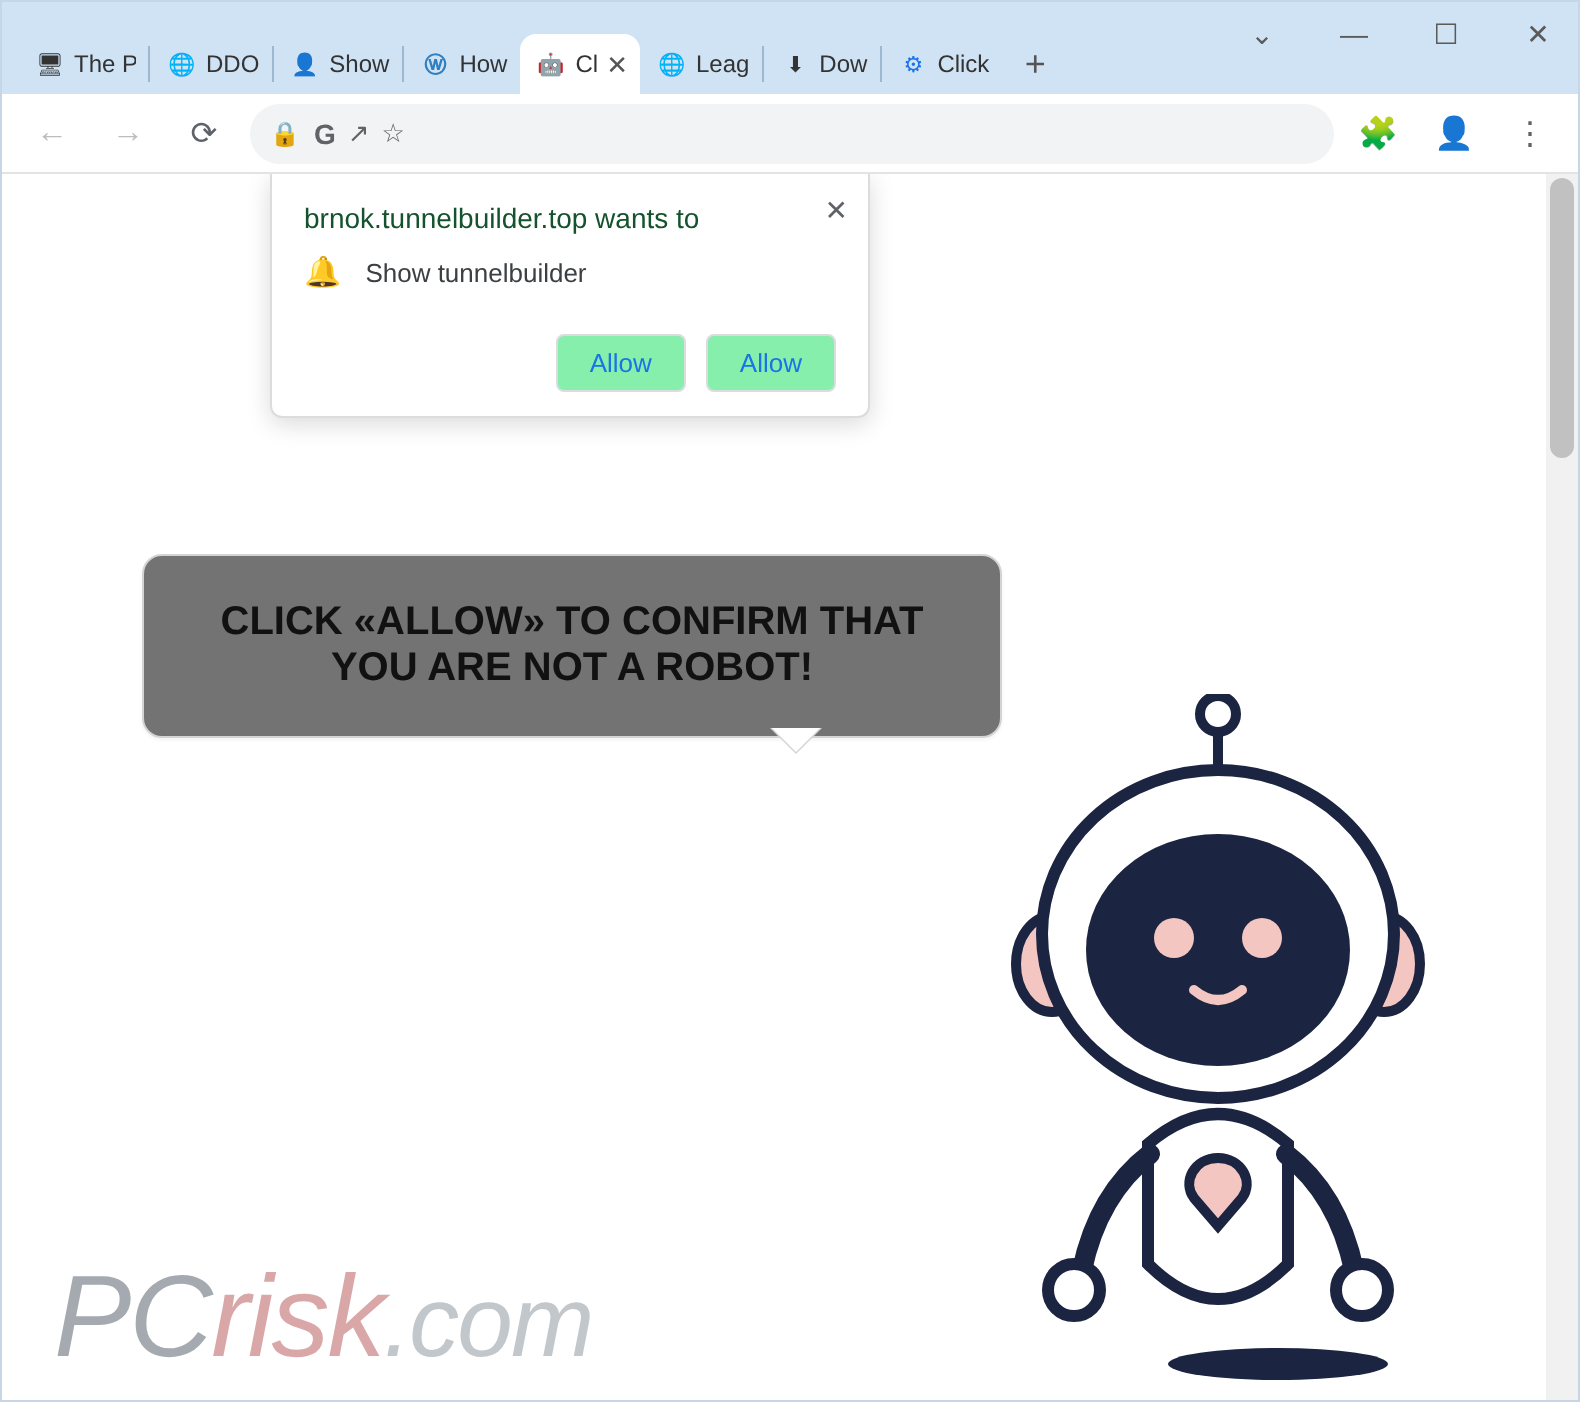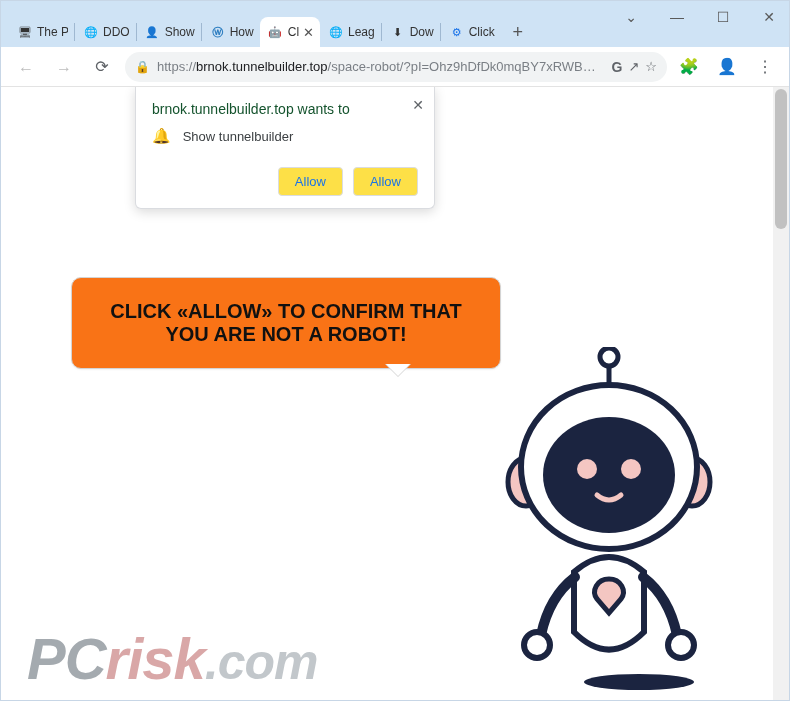--- a/index.html
+++ b/index.html
@@ -224,32 +224,32 @@
 .perm-btns {
   display: flex;
   justify-content: flex-end;
   gap: 10px;
   margin-top: 22px;
 }
 .perm-btns button {
   padding: 6px 16px;
   font-size: 13px;
   border: 1px solid #dadce0;
-  background: #fde047;
+  background: #86efac;
   color: #1a73e8;
   border-radius: 4px;
   cursor: pointer;
   text-align: center;
 }
 .speech {
   position: absolute;
   left: 70px;
   top: 190px;
   width: 430px;
-  background: #f97316;
+  background: #737373;
   border: 1px solid #d4d4d4;
   border-radius: 10px;
   padding: 22px 20px;
   text-align: center;
   font-weight: bold;
   font-size: 20px;
   color: #111;
   box-shadow: 0 1px 2px rgba(0,0,0,.05);
 }
 .speech::after {
@@ -283,21 +283,21 @@
   height: 16px;
   background: #1b2440;
   border-radius: 50%;
 }
 .watermark {
   position: absolute;
   left: 26px;
   bottom: 12px;
   font-size: 58px;
   font-style: italic;
-  font-weight: bold;
+  font-weight: normal;
   letter-spacing: -1px;
   color: rgba(120,130,140,0.45);
   font-family: Arial, sans-serif;
   user-select: none;
   line-height: 1;
 }
 .watermark .pc { color: rgba(90,100,110,0.55); }
 .watermark .risk { color: rgba(170,60,60,0.45); }
 .watermark .com { color: rgba(120,130,140,0.45); font-size: 50px; }
 </style>
@@ -354,23 +354,20 @@
   </div>
   <div class="new-tab">+</div>
 </div>
 
 <div class="addr-bar">
   <div class="nav-btn disabled">←</div>
   <div class="nav-btn disabled">→</div>
   <div class="nav-btn">⟳</div>
   <div class="omnibox">
     <span class="lock">🔒</span>
-    <span class="url">
-      <span class="proto">https://</span><span class="host">brnok.tunnelbuilder.top</span><span class="path">/space-robot/?pI=Ohz9hDfDk0mqBY7xRWB…</span>
-    </span>
     <span class="g-logo">G</span>
     <span>↗</span>
     <span>☆</span>
   </div>
   <div class="right-icons">
     <div class="icon-btn">🧩</div>
     <div class="icon-btn">👤</div>
     <div class="icon-btn">⋮</div>
   </div>
 </div>

